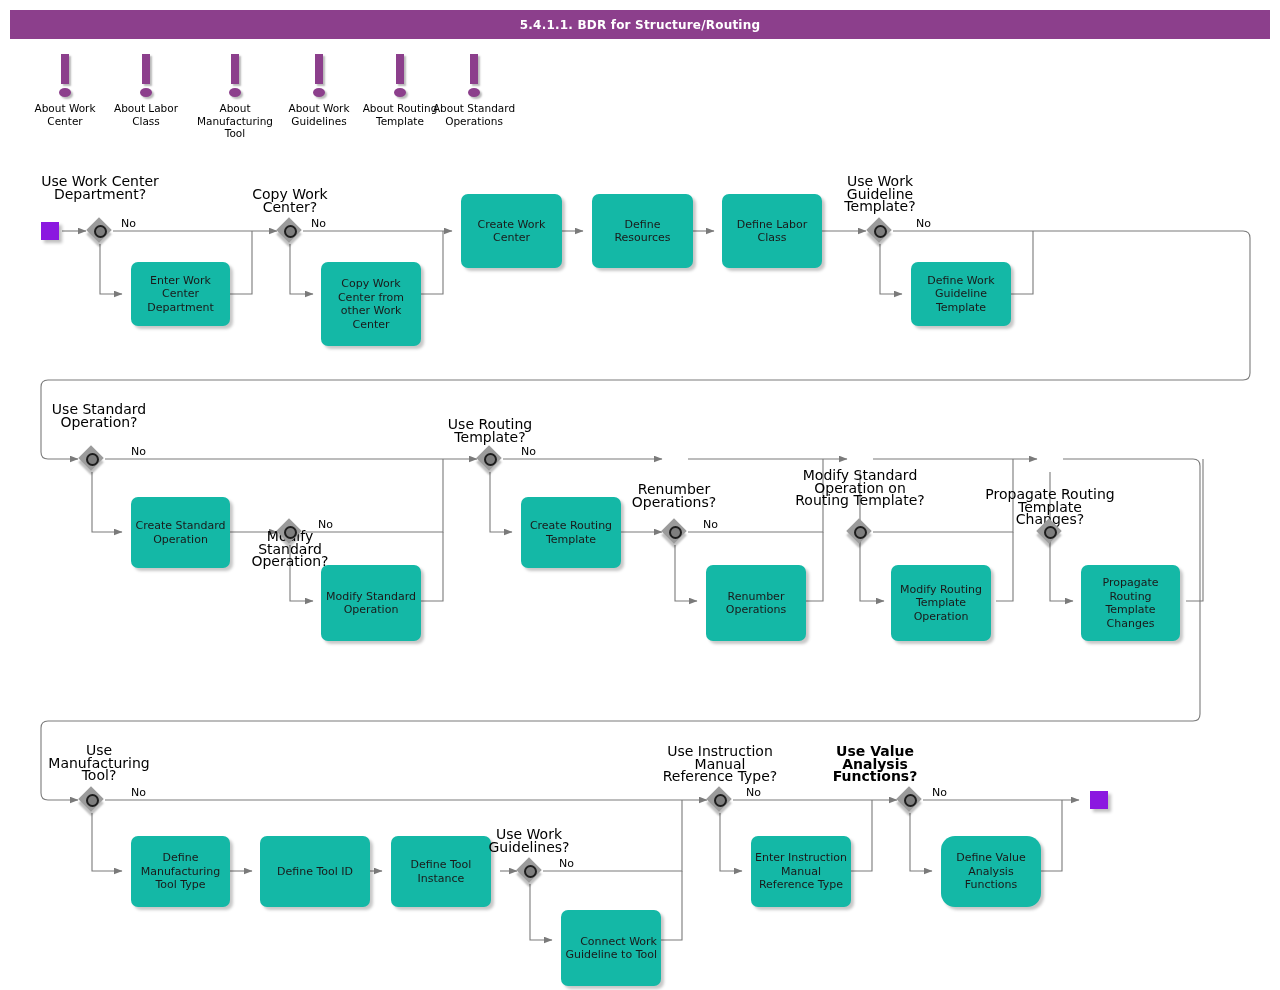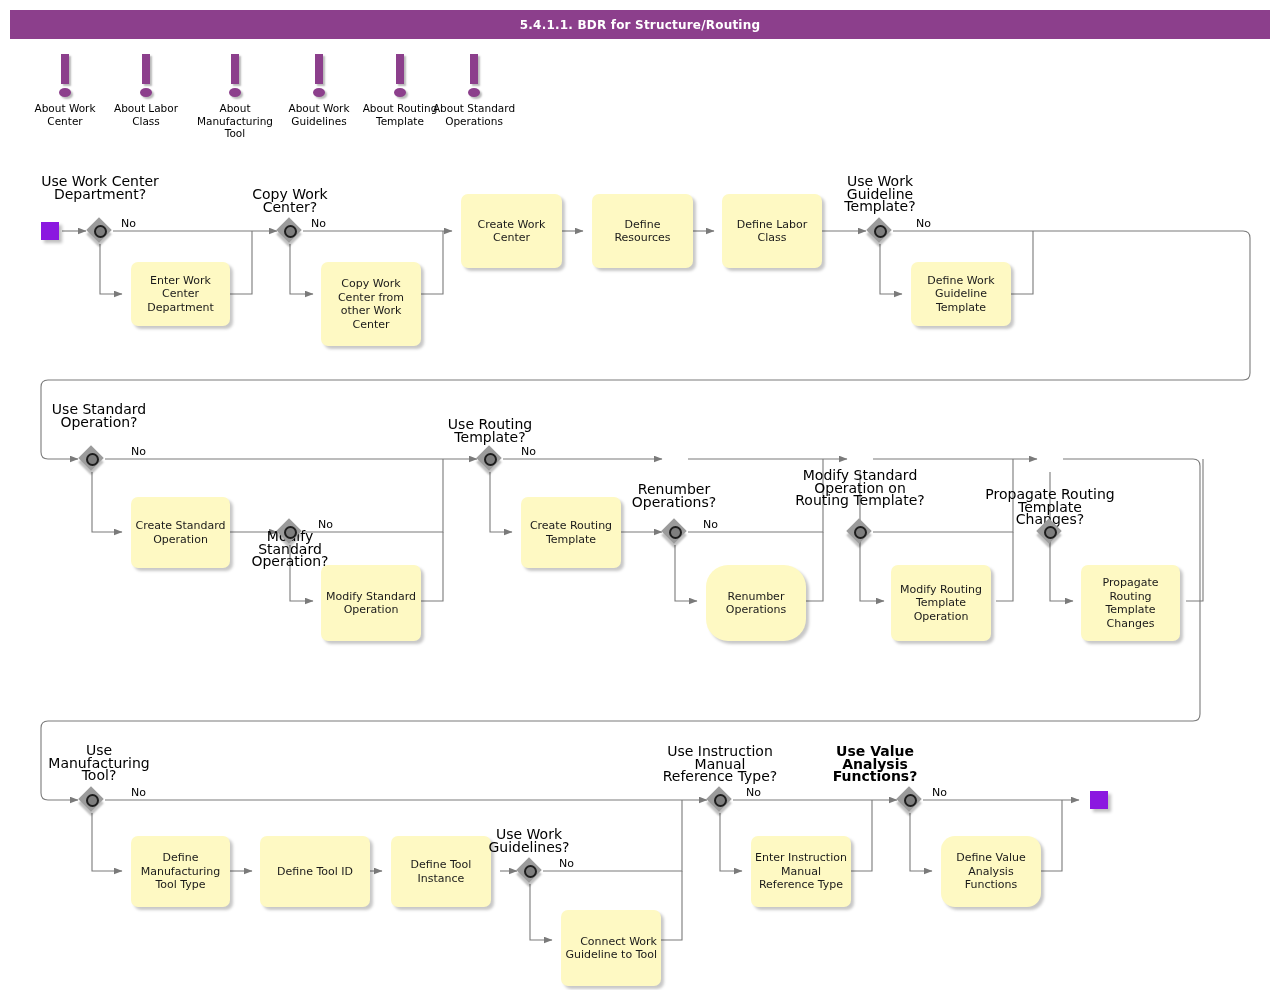--- a/index.html
+++ b/index.html
@@ -80,21 +80,21 @@
   }
   .note .lbl {
     font-size: 10.5px;
     line-height: 12.5px;
     color: #000;
   }
 
   
   .task {
     position: absolute;
-    background: #fef9c3;
+    background: #14b8a6;
     border-radius: 7px;
     box-shadow: 3px 3px 3px rgba(0,0,0,.22);
     display: flex;
     align-items: center;
     justify-content: center;
     text-align: center;
     font-size: 11px;
     line-height: 13.5px;
     color: #1a1a1a;
     padding: 2px 4px;
@@ -359,21 +359,21 @@
 
   <div class="task" style="left:521px; top:497px; width:100px; height:71px;">Create Routing Template</div>
 
   <div class="gw-label" style="left:624px; top:483px; width:100px;">Renumber Operations?</div>
   <div class="gw" style="left:662px; top:519px;">
     <div class="dia"></div>
     <div class="ring"></div>
   </div>
   <div class="edge-label" style="left:703px; top:518px;">No</div>
 
-  <div class="task" style="left:706px; top:565px; width:100px; height:76px;border-radius:22px;">Renumber Operations</div>
+  <div class="task" style="left:706px; top:565px; width:100px; height:76px;">Renumber Operations</div>
 
   <div class="gw-label" style="left:795px; top:469px; width:130px;">Modify Standard Operation on Routing Template?</div>
   <div class="gw" style="left:847px; top:519px;">
     <div class="dia"></div>
     <div class="ring"></div>
   </div>
 
   <div class="task" style="left:891px; top:565px; width:100px; height:76px;text-align:center;">Modify Routing Template Operation</div>
 
   <div class="gw-label" style="left:984px; top:488px; width:132px;">Propagate Routing Template Changes?</div>

